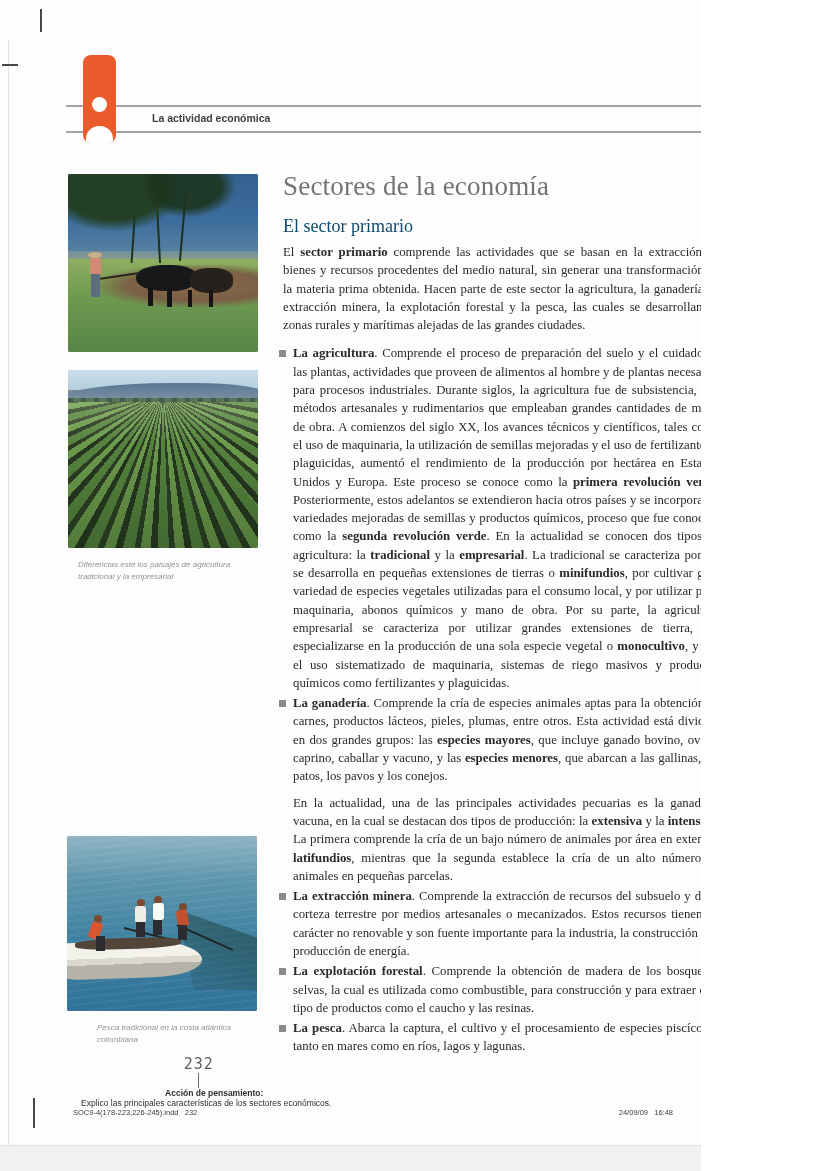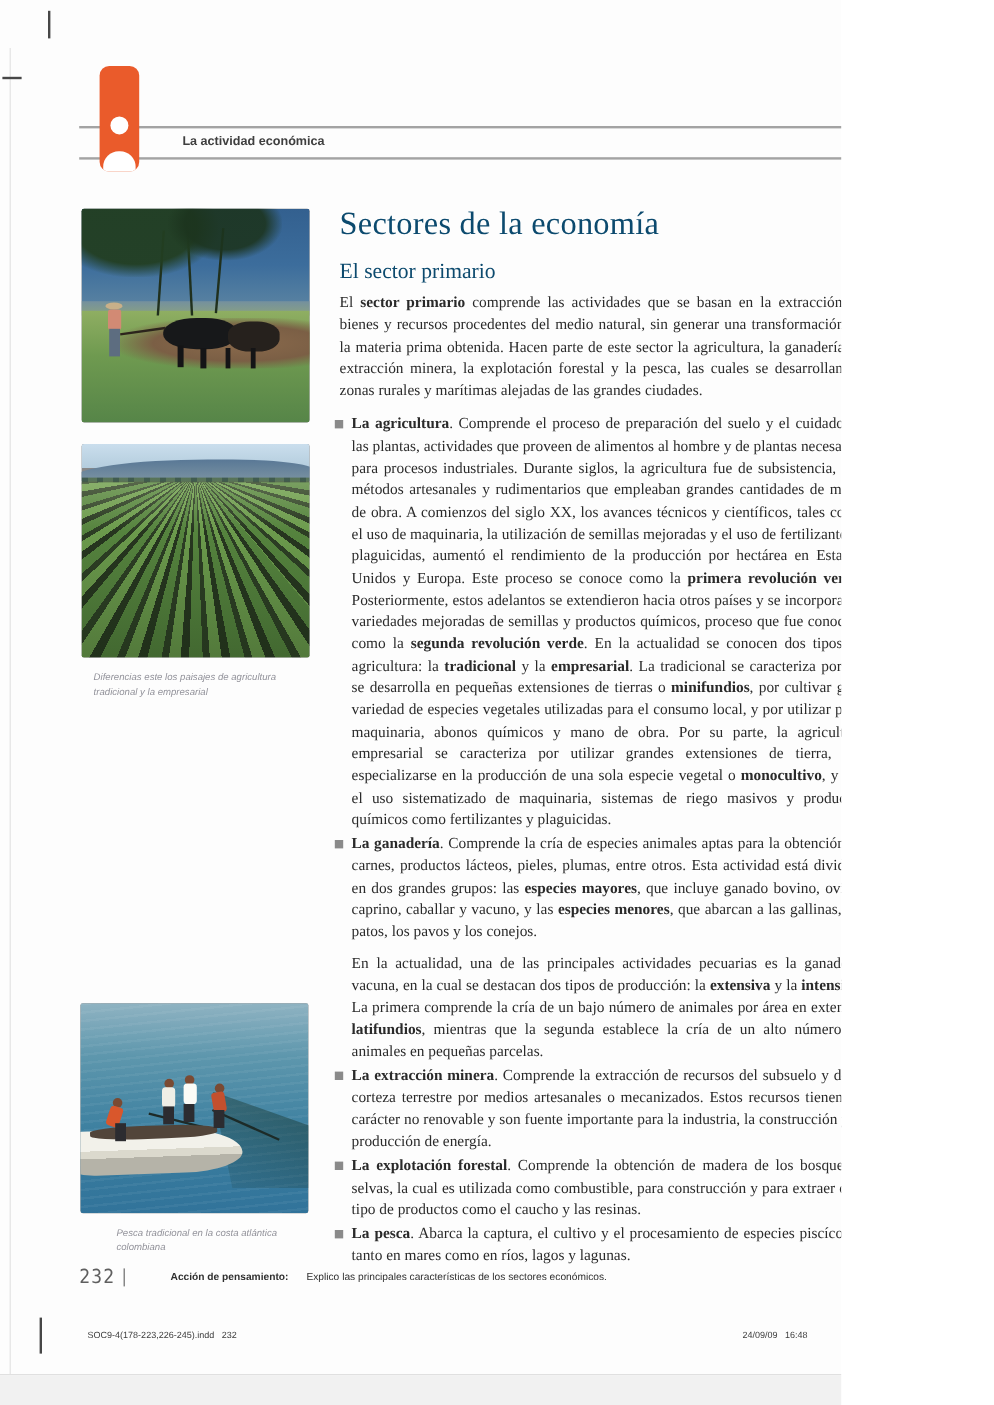--- a/index.html
+++ b/index.html
@@ -63,35 +63,35 @@
   .p3-rope{height:2px;background:#1d2b28;transform-origin:left center;}
   .p3-boat{left:-5%;top:60%;width:76%;height:21%;
           background:linear-gradient(180deg,#f2f1ea 0 45%,#dbd9cd 45% 62%,#b5b3a8 62%);
           border-radius:12% 70% 55% 25% / 45% 95% 70% 35%;transform:rotate(-2deg);}
   .p3-boatin{left:4%;top:58%;width:56%;height:6%;background:#52453a;border-radius:40%;transform:rotate(-2deg);}
   .head{width:8px;height:8px;border-radius:50%;background:#7a4a33;}
   .torso{width:11px;height:17px;border-radius:3px;}
   .legsq{width:9px;height:15px;background:#2c2c30;}
   
   .article{position:absolute;left:283px;top:170px;width:437px;}
-  .title{font-size:27px;line-height:32px;color:#0c4a6e;letter-spacing:.2px;font-weight:normal;margin:0;}
+  .title{font-size:27px;line-height:32px;color:#737373;letter-spacing:.2px;font-weight:normal;margin:0;}
   .para{font-size:12.8px;line-height:18.3px;text-align:justify;margin:5px 0 0 0;}
   .h2{font-size:18px;line-height:24px;color:#0c4a6e;font-weight:normal;margin:12px 0 0 0;}
   .bullets{margin-top:10px;}
   .bullet{display:flex;margin-top:2px;}
   .sq{flex:0 0 auto;width:7px;height:7px;background:#8a8a8a;margin:6px 7px 0 -4px;}
   .bullet-body{flex:1;}
   .bpara{font-size:12.8px;line-height:18.3px;text-align:justify;}
   .bpara-follow{margin-top:8px;}
   
   .caption{position:absolute;font-family:"Liberation Sans",sans-serif;font-style:italic;
            font-size:8px;line-height:11.5px;color:#92929a;}
   
   .activity-line{position:absolute;left:66px;top:1055px;display:flex;align-items:center;
-           font-family:"Liberation Sans",sans-serif;}
+           font-family:"Liberation Sans",sans-serif;flex-direction:column;}
   .pagenum{font-family:"DejaVu Sans Mono",monospace;font-size:15px;color:#5f5f5f;letter-spacing:1px;
            transform:scaleY(1.08);}
   .pipe{width:1px;height:15px;background:#6a6a6a;margin:0 7px 0 7px;}
   .activity-bold{font-size:8.5px;font-weight:bold;color:#2f2f2f;margin-left:31px;}
   .activity-text{font-size:8.5px;color:#2f2f2f;margin-left:15px;}
   .print-line{position:absolute;top:1108px;font-family:"Liberation Sans",sans-serif;font-size:7.5px;
            color:#3c3c3c;white-space:pre;}
   .scroll-thumb{position:absolute;left:811px;top:993px;width:7px;height:73px;background:#8f8f8f;
            border-radius:4px;}
 </style>

